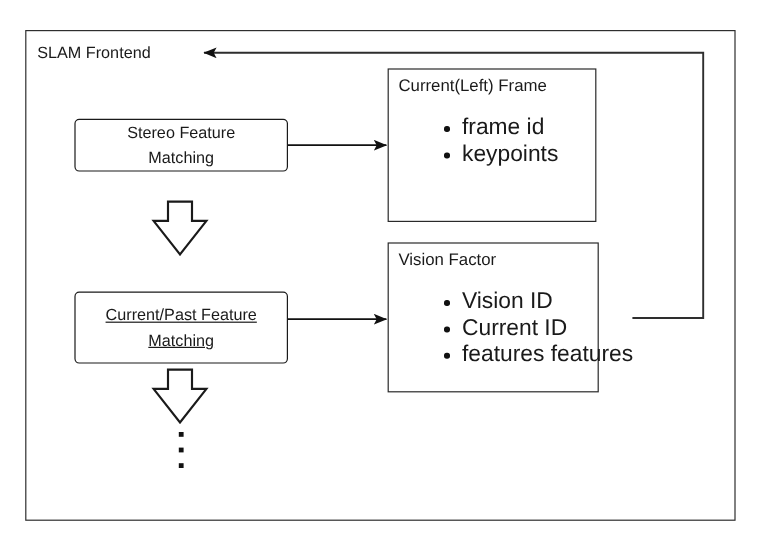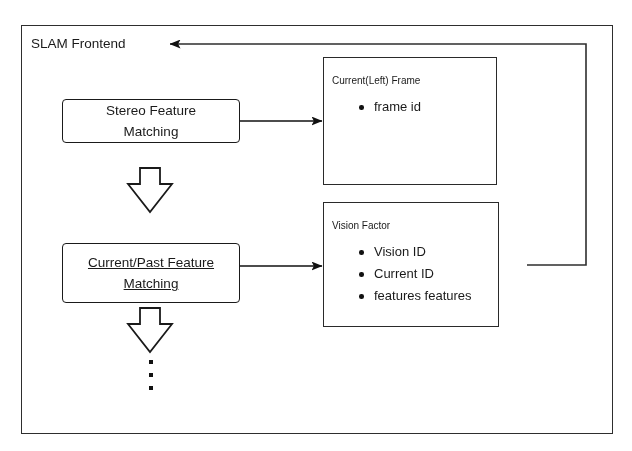--- a/index.html
+++ b/index.html
@@ -74,41 +74,42 @@
     box-sizing: border-box;
     border: 1.5px solid #2a2a2a;
     background: #ffffff;
   }
   #box-frame  { left: 323px; top: 57px;  width: 174px; height: 128px; }
   #box-factor { left: 323px; top: 202px; width: 176px; height: 125px; }
 
   .data-title {
     position: absolute;
     left: 8px;
-    top: 14px;
-    font-size: 10px;
+    top: 4px;
+    font-size: 14px;
     line-height: 18px;
     white-space: nowrap;
     color: #1a1a1a;
   }
 
   .data-list {
     position: absolute;
     left: 28px;
     top: 38px;
     margin: 0;
     padding: 0 0 0 22px;
     list-style: none;
   }
   .data-list li {
     position: relative;
-    font-size: 13px;
+    font-size: 19px;
     line-height: 22px;
     white-space: nowrap;
     color: #1a1a1a;
+    margin-left: 11px;
   }
   .data-list li::before {
     content: "";
     position: absolute;
     left: -15px;
     top: 9px;
     width: 4.5px;
     height: 4.5px;
     background: #111111;
     border-radius: 50%;
@@ -155,20 +156,21 @@
 
   <div class="proc-box" id="proc-currpast">
     <span class="ln">Current/Past Feature</span>
     <span class="ln">Matching</span>
   </div>
 
   <div class="data-box" id="box-frame">
     <div class="data-title">Current(Left) Frame</div>
     <ul class="data-list">
       <li>frame id</li>
+      <li>keypoints</li>
     </ul>
   </div>
 
   <div class="data-box" id="box-factor">
     <div class="data-title">Vision Factor</div>
     <ul class="data-list">
       <li>Vision ID</li>
       <li>Current ID</li>
       <li>features features</li>
     </ul>

